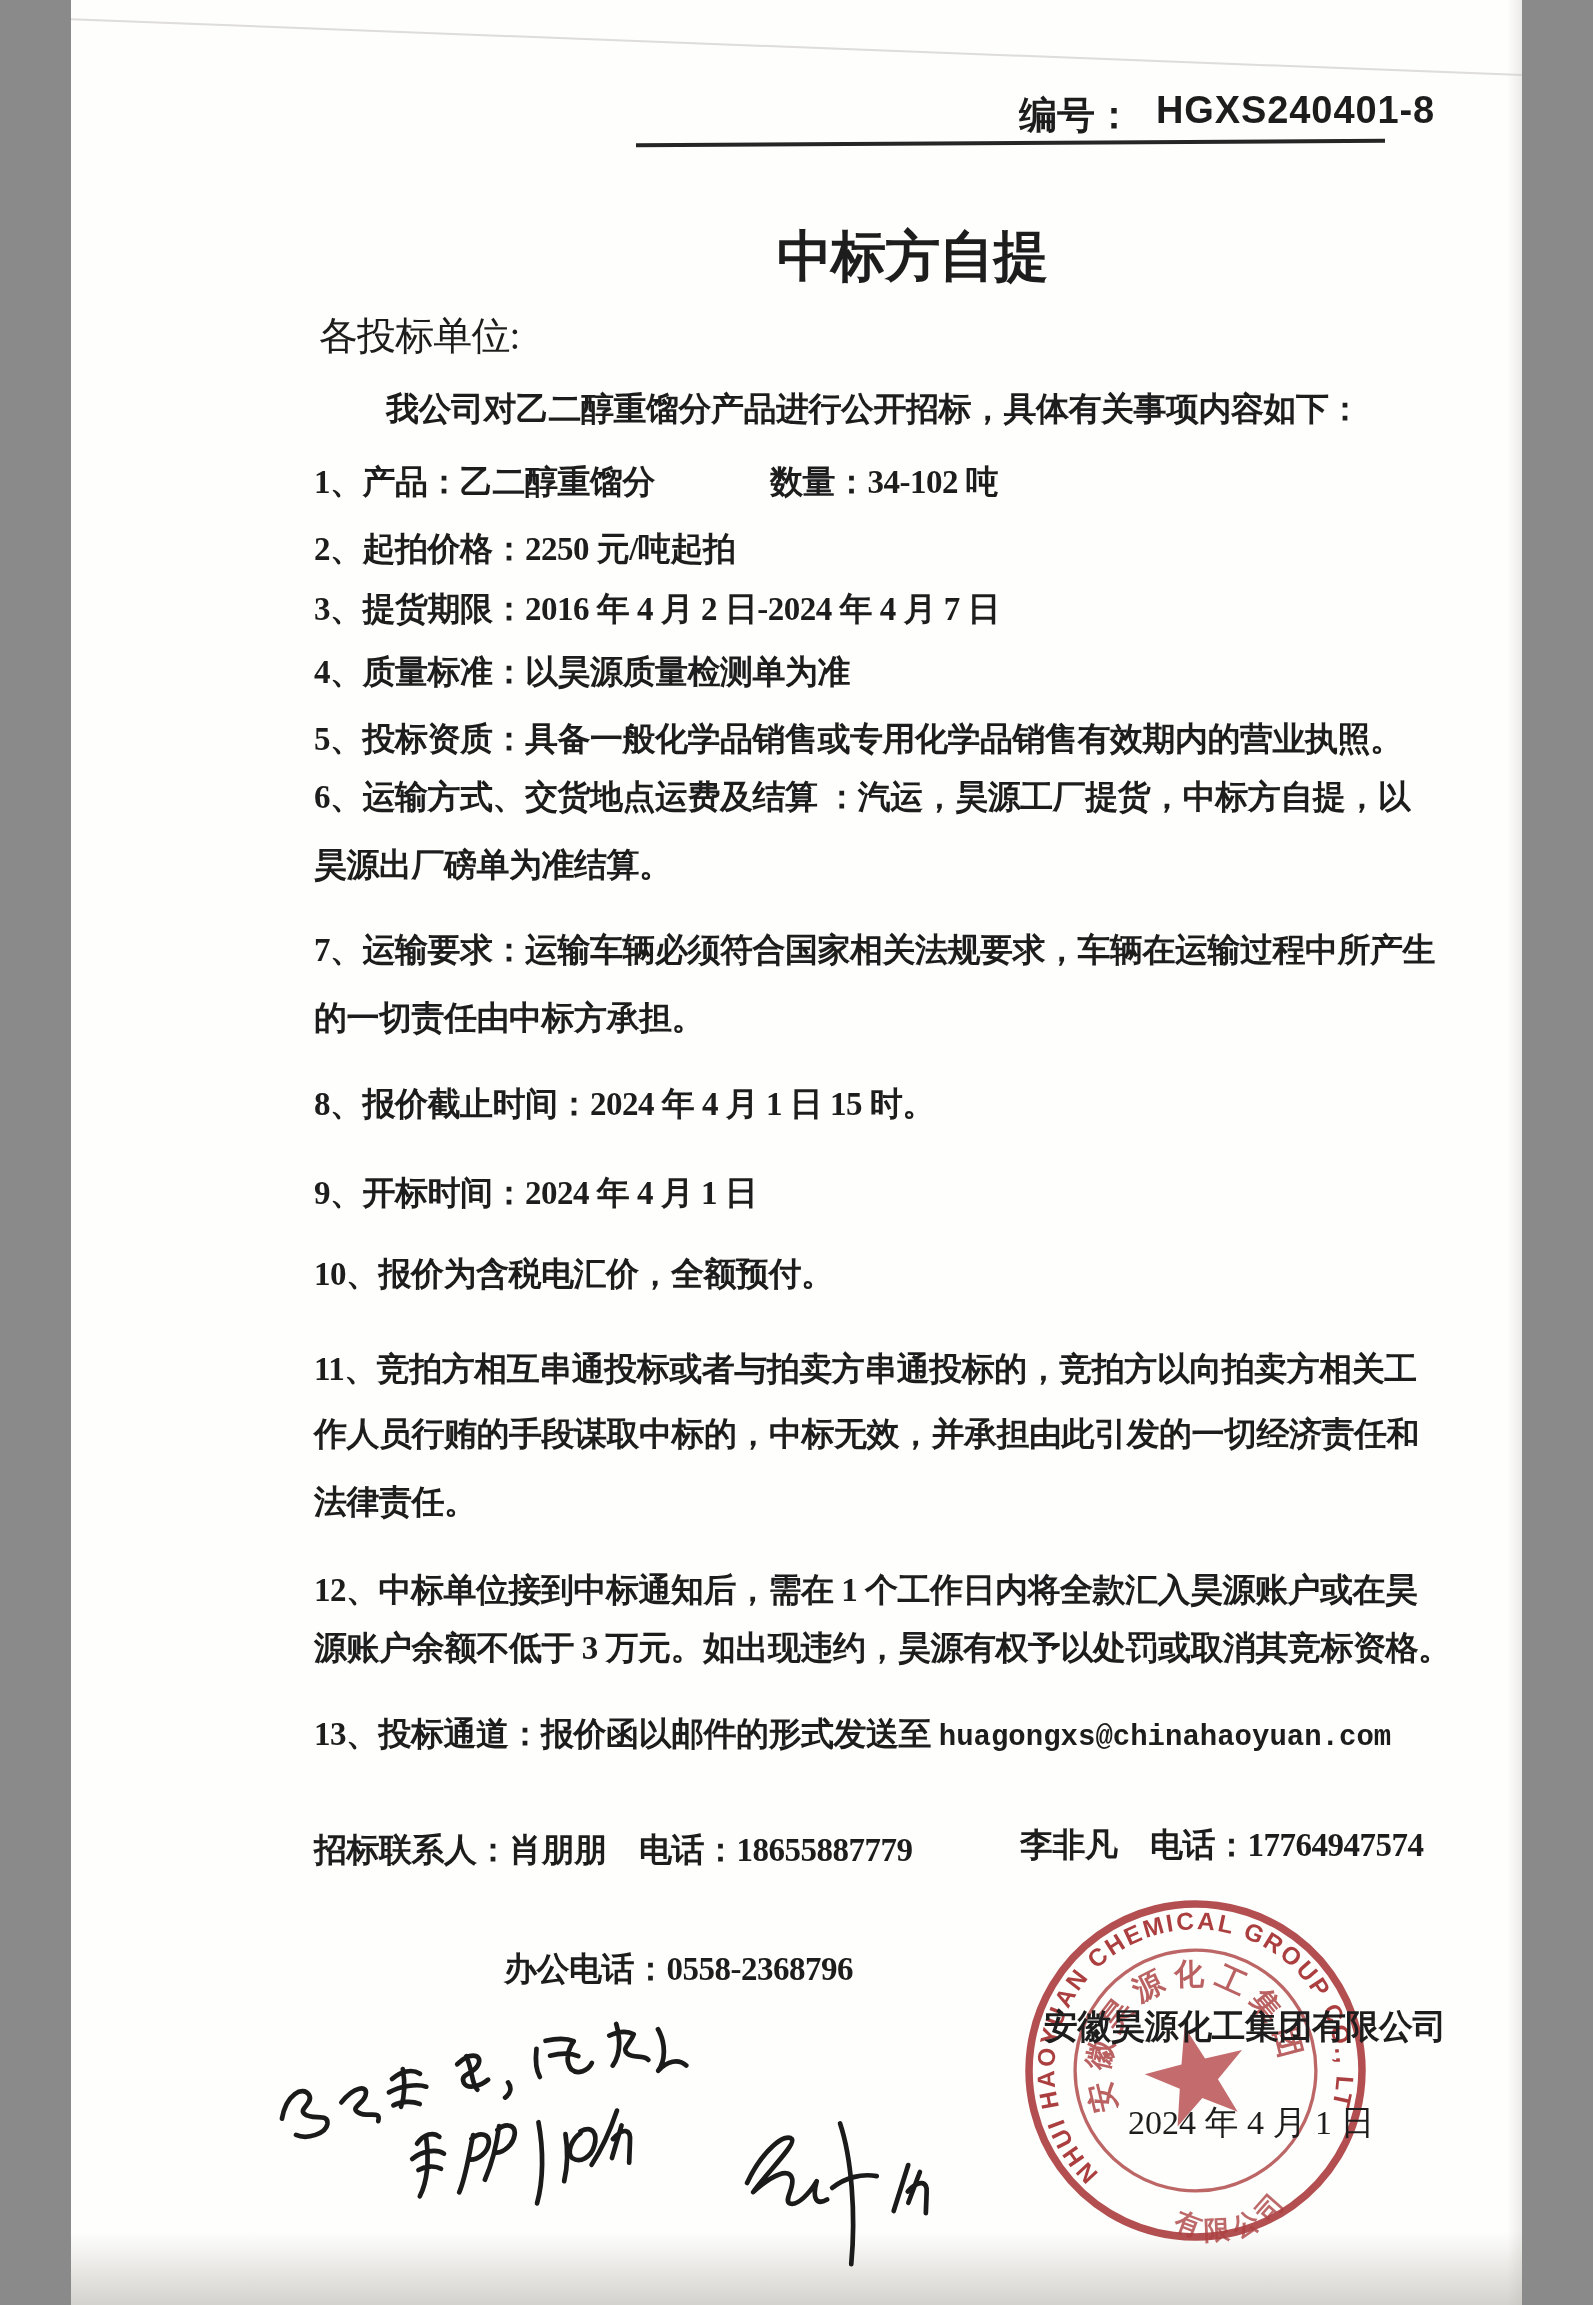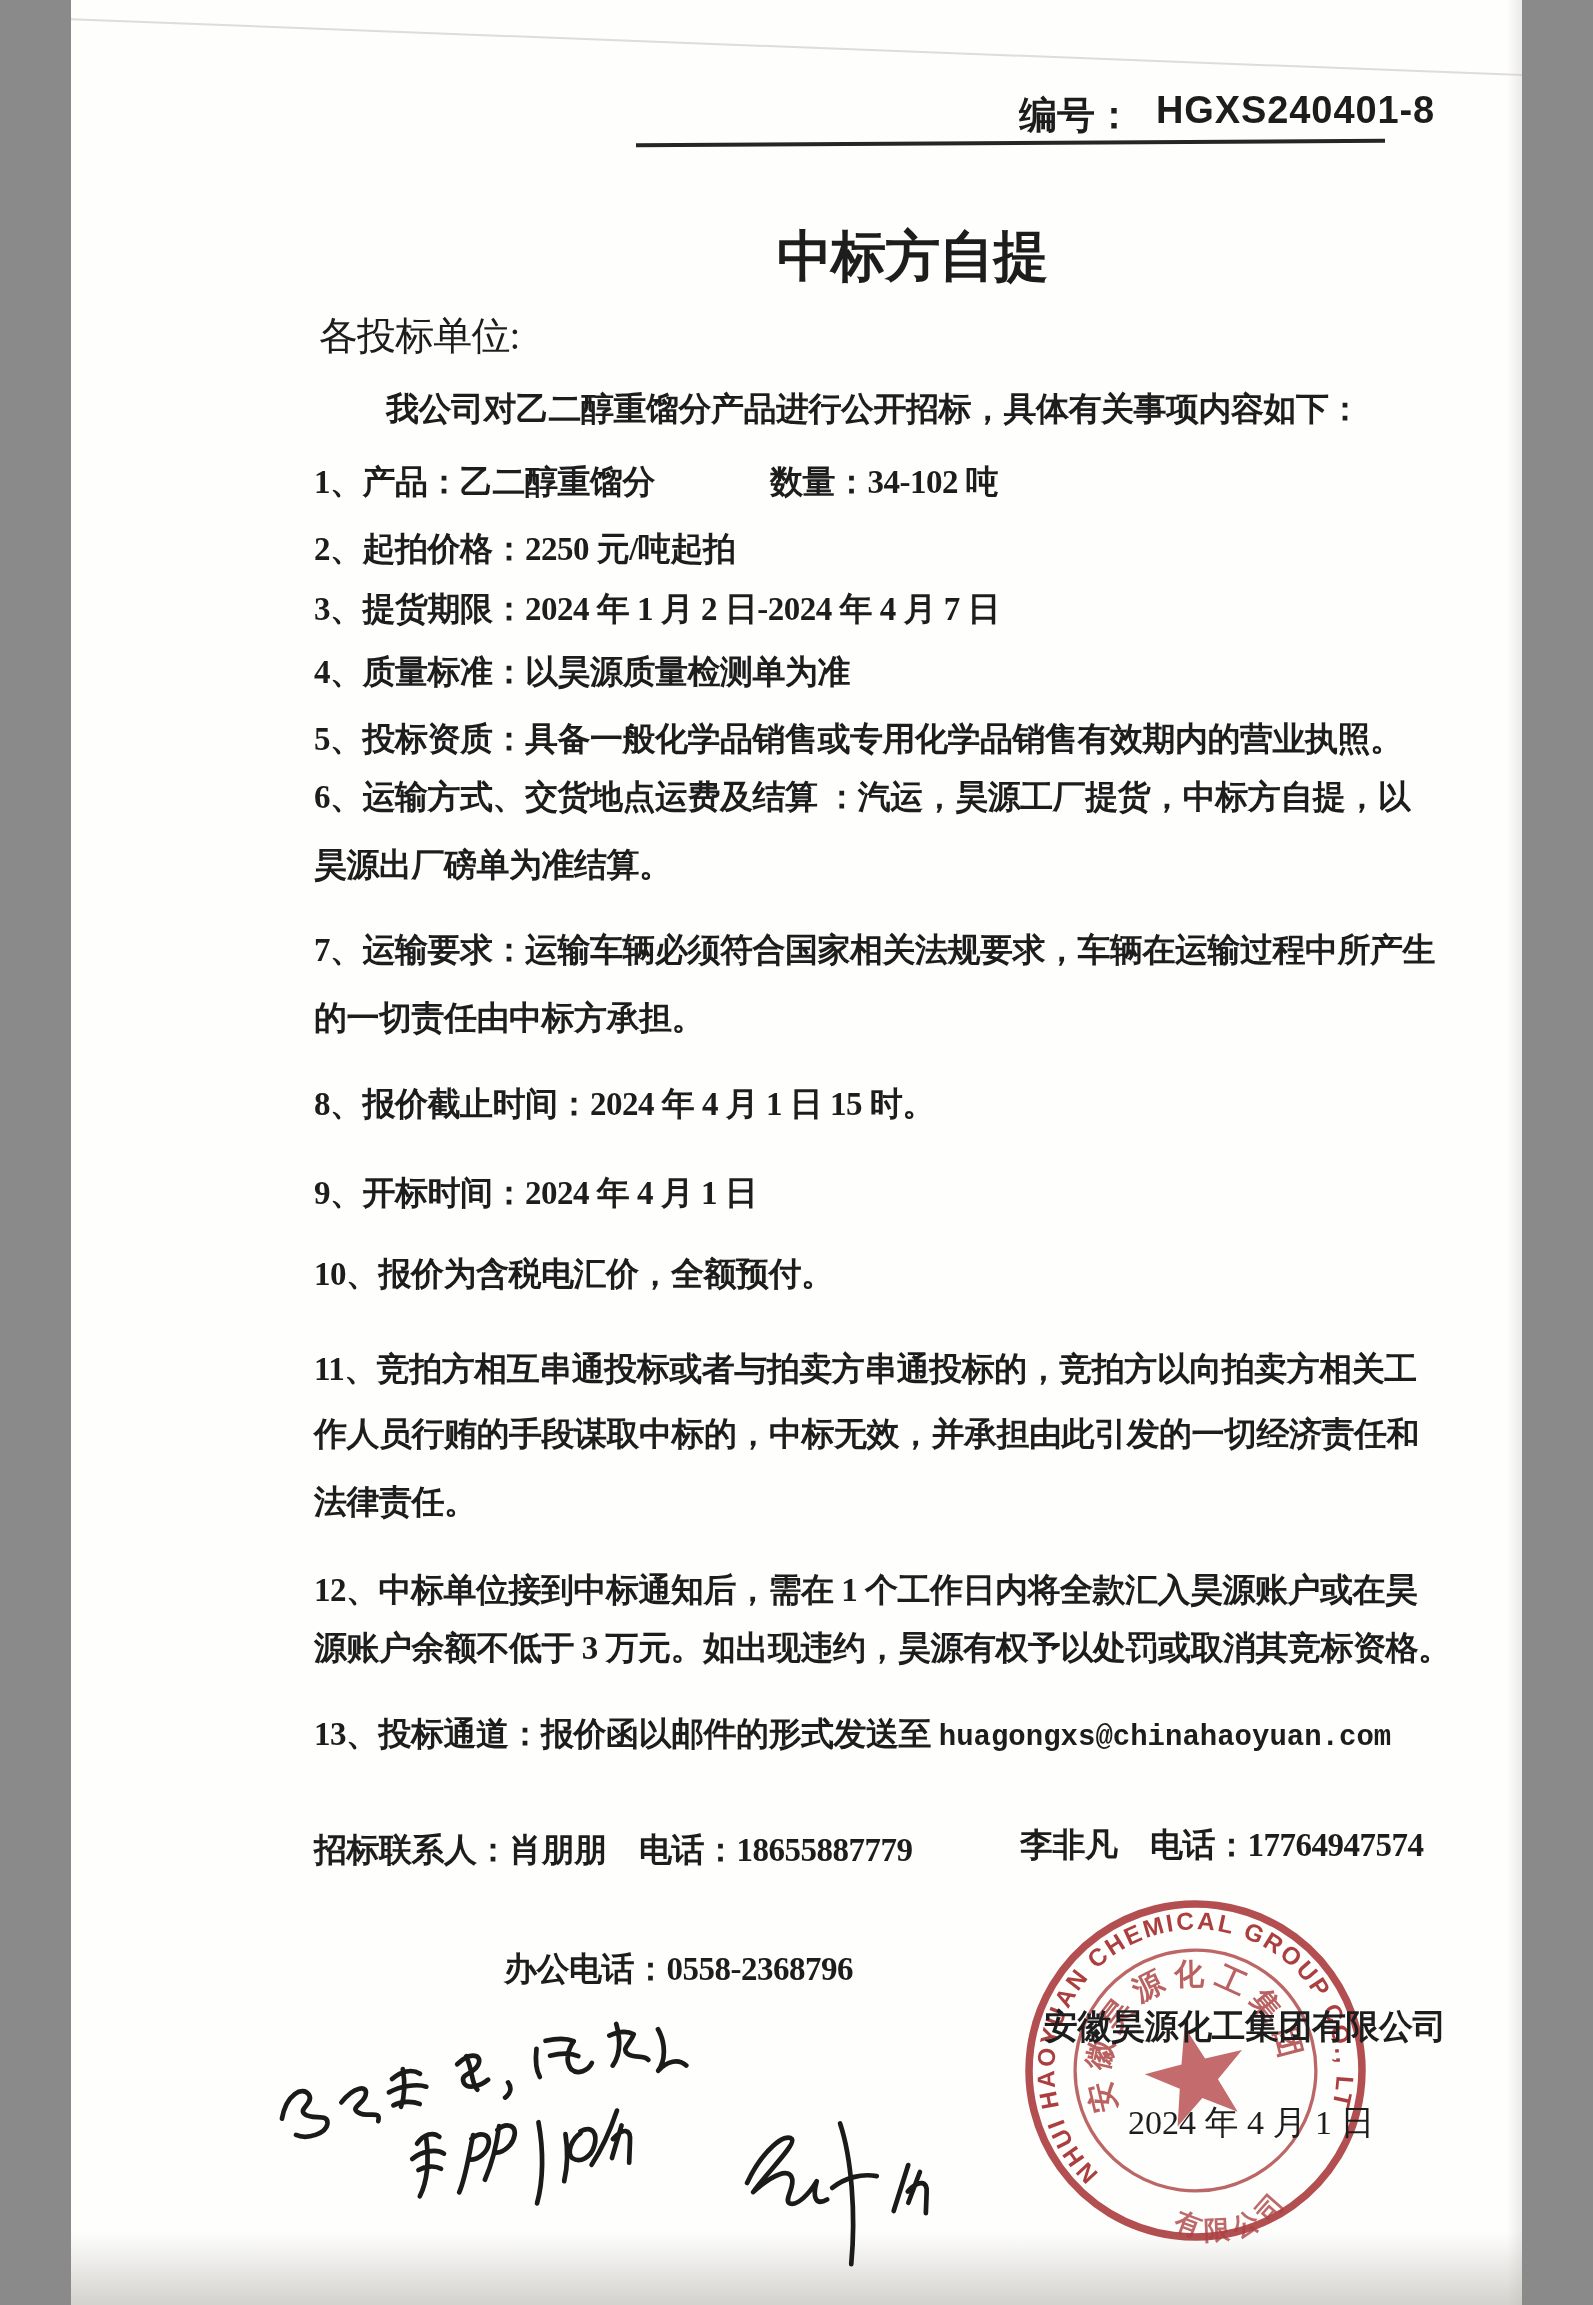--- a/index.html
+++ b/index.html
@@ -58,21 +58,21 @@
   <div class="abs" id="serial-underline"></div>
 
   <div class="abs" id="doc-title">中标方自提</div>
 
   <div class="abs" id="salutation">各投标单位:</div>
   <div class="abs" id="intro-line">我公司对乙二醇重馏分产品进行公开招标，具体有关事项内容如下：</div>
 
   <div class="bl" id="l01a">1、产品：乙二醇重馏分</div>
   <div class="bl" id="l01b">数量：34-102 吨</div>
   <div class="bl" id="l02">2、起拍价格：2250 元/吨起拍</div>
-  <div class="bl" id="l03">3、提货期限：2024 年 1 月 2 日-2024 年 4 月 7 日</div>
+  <div class="bl" id="l03">3、提货期限：2016 年 4 月 2 日-2024 年 4 月 7 日</div>
   <div class="bl" id="l04">4、质量标准：以昊源质量检测单为准</div>
   <div class="bl" id="l05">5、投标资质：具备一般化学品销售或专用化学品销售有效期内的营业执照。</div>
   <div class="bl" id="l06a">6、运输方式、交货地点运费及结算 ：汽运，昊源工厂提货，中标方自提，以</div>
   <div class="bl" id="l06b">昊源出厂磅单为准结算。</div>
   <div class="bl" id="l07a">7、运输要求：运输车辆必须符合国家相关法规要求，车辆在运输过程中所产生</div>
   <div class="bl" id="l07b">的一切责任由中标方承担。</div>
   <div class="bl" id="l08">8、报价截止时间：2024 年 4 月 1 日 15 时。</div>
   <div class="bl" id="l09">9、开标时间：2024 年 4 月 1 日</div>
   <div class="bl" id="l10">10、报价为含税电汇价，全额预付。</div>
   <div class="bl" id="l11a">11、竞拍方相互串通投标或者与拍卖方串通投标的，竞拍方以向拍卖方相关工</div>

